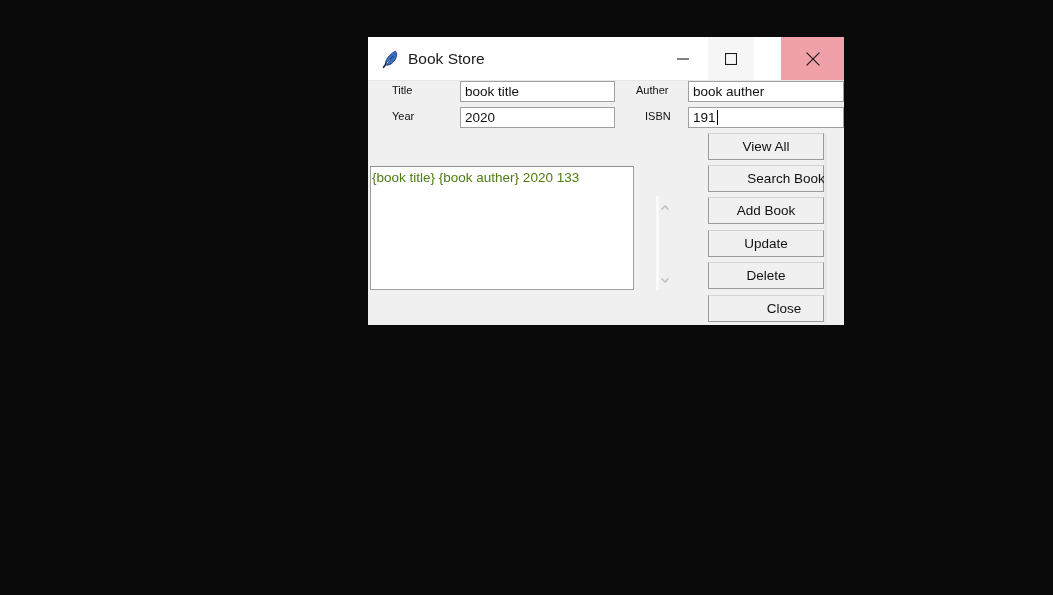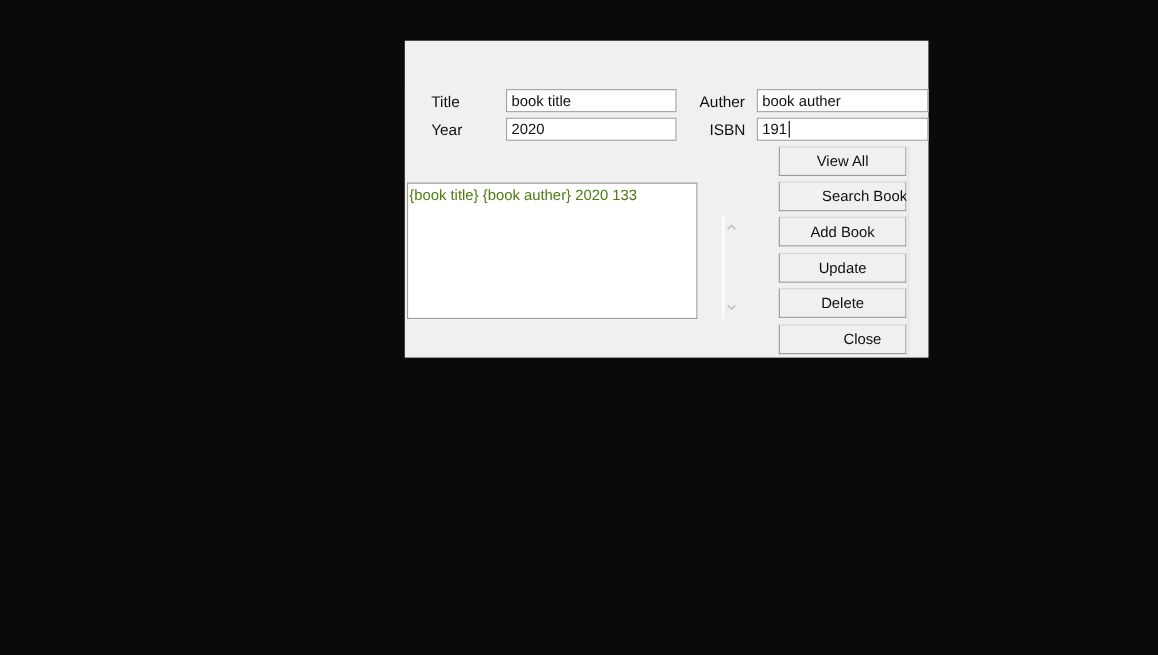--- a/index.html
+++ b/index.html
@@ -77,21 +77,21 @@
     top: 44px;
     width: 476px;
     height: 244px;
     background: #f0f0f0;
     overflow: hidden;
   }
 
   
   .lbl {
     position: absolute;
-    font-size: 14px;
+    font-size: 11px;
     color: #101010;
     white-space: nowrap;
     font-family: "Liberation Sans", sans-serif;
   }
   .entry {
     position: absolute;
     background: #ffffff;
     border: 1px solid #a0a0a0;
     box-sizing: border-box;
     font-size: 13.5px;
@@ -204,20 +204,50 @@
     width: 3px;
     height: 191px;
     background: #e9e9e9;
   }
 </style>
 </head>
 <body>
 
 <div id="window">
 
+  <div id="titlebar">
+
+    <span id="app-icon">
+      <svg width="22" height="22" viewBox="0 0 22 22">
+        <path d="M16.5 3.2 C13 4.6 9.2 8.4 7.4 12.0 C6.6 13.6 6.2 15.0 6.3 16.2 L8.0 14.5 C9.6 12.6 12.0 10.0 14.2 8.0 L11.2 12.2 C9.9 14.0 8.6 15.8 7.6 17.2 C9.0 17.3 10.6 16.8 12.1 15.9 C15.2 14.0 17.6 10.2 17.8 6.1 Z" fill="#3b6fc4" stroke="#1c3c72" stroke-width="0.9" stroke-linejoin="round"></path>
+        <path d="M7.0 16.0 L4.6 19.3" stroke="#15294d" stroke-width="1.7" stroke-linecap="round"></path>
+      </svg>
+    </span>
+
+    <span id="title-text">Book Store</span>
+
+    <button class="winbtn" id="btn-min">
+      <svg width="12" height="12" viewBox="0 0 12 12">
+        <line x1="0" y1="6" x2="12" y2="6" stroke="#1b1b1b" stroke-width="1.1"></line>
+      </svg>
+    </button>
+
+    <button class="winbtn" id="btn-max">
+      <svg width="12" height="12" viewBox="0 0 12 12">
+        <rect x="0.5" y="0.5" width="11" height="11" fill="none" stroke="#1b1b1b" stroke-width="1.1"></rect>
+      </svg>
+    </button>
+
+    <button class="winbtn" id="btn-close">
+      <svg width="14" height="14" viewBox="0 0 14 14">
+        <line x1="0.6" y1="0.6" x2="13.4" y2="13.4" stroke="#1b1b1b" stroke-width="1.15"></line>
+        <line x1="13.4" y1="0.6" x2="0.6" y2="13.4" stroke="#1b1b1b" stroke-width="1.15"></line>
+      </svg>
+    </button>
+  </div>
 
   <div id="client"></div>
 </div>
 
 <span class="lbl" id="lbl-title">Title</span>
 <span class="lbl" id="lbl-year">Year</span>
 <span class="lbl" id="lbl-auther">Auther</span>
 <span class="lbl" id="lbl-isbn">ISBN</span>
 
 <div class="entry" id="ent-title">

